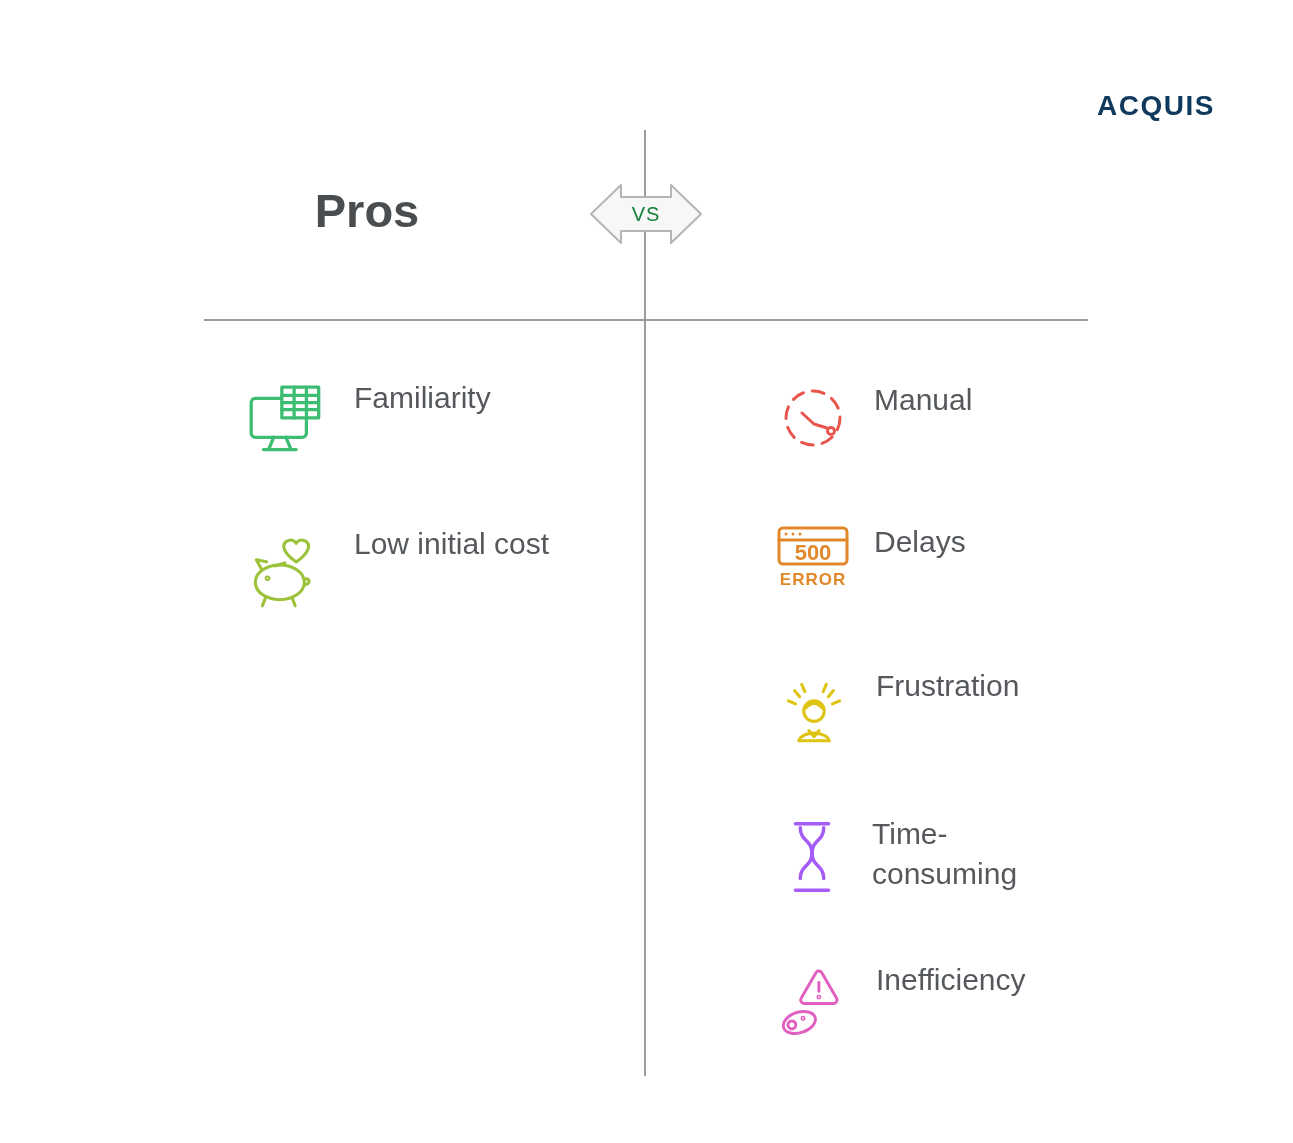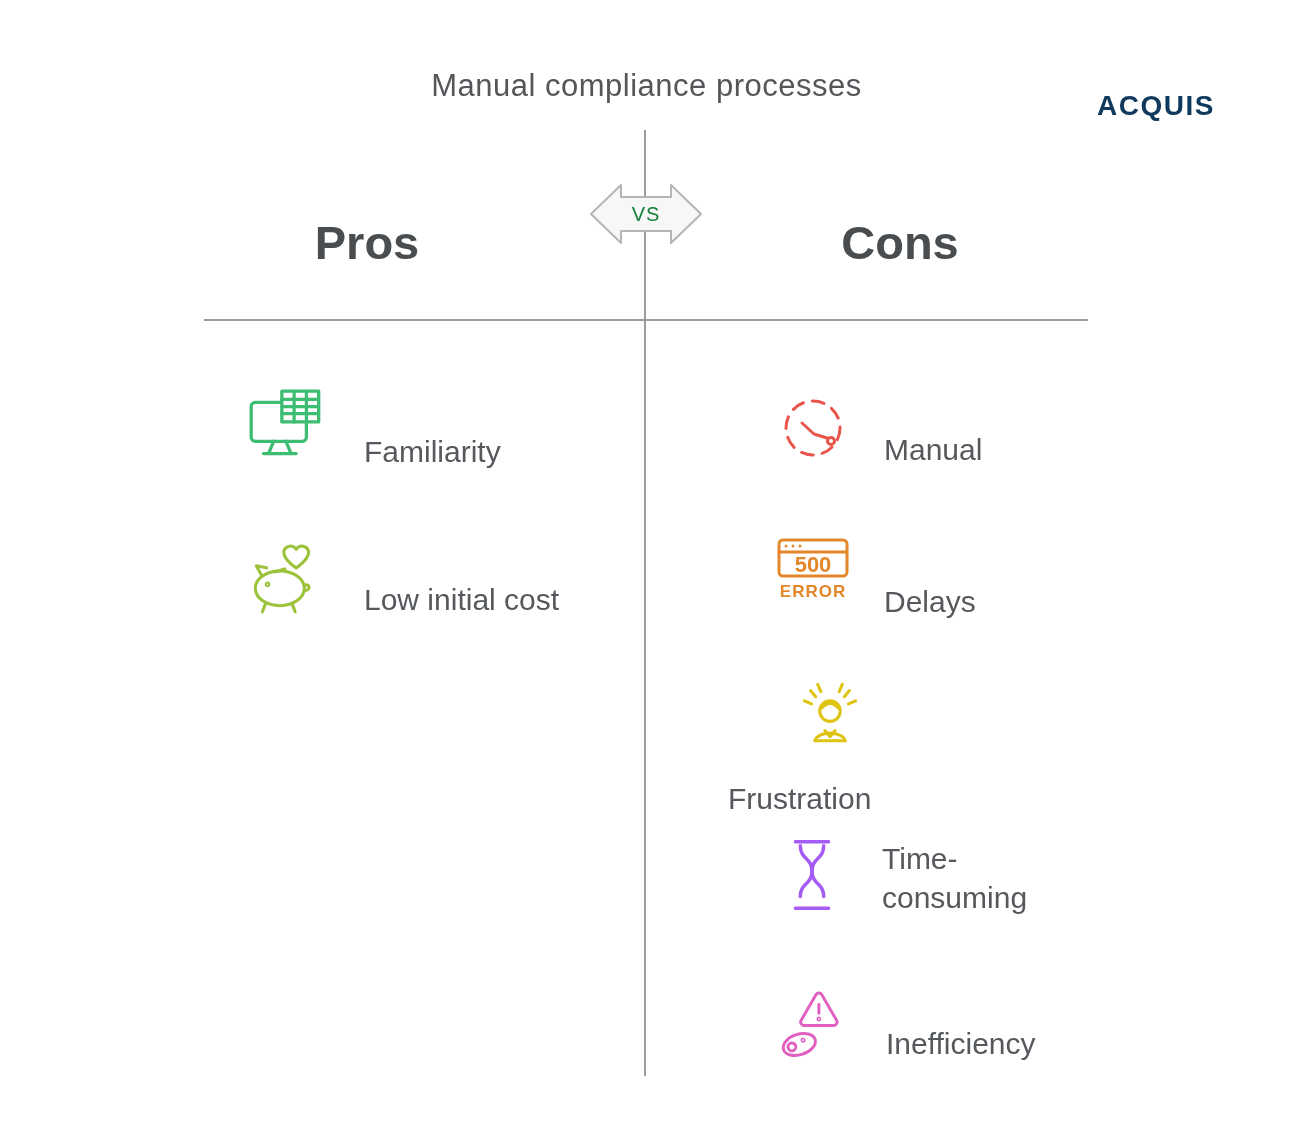--- a/index.html
+++ b/index.html
@@ -8,59 +8,57 @@
   .title { position:absolute; top:68px; left:0; width:1293px; text-align:center;
            font-size:31px; font-weight:500; color:#54565a; letter-spacing:0.5px; }
 
   .logo { position:absolute; top:90px; right:78px; font-size:28px; font-weight:800;
           color:#0f3a5e; letter-spacing:1.5px; }
 
   .divider-v { position:absolute; left:644px; top:130px; width:2px; height:946px; background:#9c9c9c; }
   .divider-h { position:absolute; left:204px; top:319px; width:884px; height:2px; background:#9c9c9c; }
 
   .col-heading { position:absolute; top:183px; width:320px; text-align:center;
-                 font-size:47px; font-weight:bold; color:#4a4d50;margin-top:32px; }
+                 font-size:47px; font-weight:bold; color:#4a4d50; }
   .pros-heading { left:207px; }
   .cons-heading { left:740px; }
 
   .vs-badge { position:absolute; left:587px; top:176px; width:118px; height:76px; }
   .vs-badge svg { position:absolute; left:0; top:0; }
   .vs-text { position:absolute; left:0; top:0; width:118px; height:76px; display:flex;
              align-items:center; justify-content:center; font-size:20px; color:#15803d;
              letter-spacing:1px; }
 
-  .row { position:absolute; display:flex; align-items:flex-end; gap:31px; }
+  .row { position:absolute; display:flex; align-items:flex-start; gap:21px; }
   .row .icon { flex:0 0 auto; display:flex; align-items:center; justify-content:center;margin-left:45px; }
   .row .label { font-size:30px; color:#55585c; line-height:1.32; }
 
   .pros-row-1 { left:198px; top:378px; height:94px; }
   .pros-row-2 { left:198px; top:524px; height:96px; }
 
   .cons-row-1 { left:728px; top:380px; height:90px; }
   .cons-row-2 { left:728px; top:522px; height:100px; }
-  .cons-row-3 { left:728px; top:666px; height:104px;flex-direction:column; }
+  .cons-row-3 { left:728px; top:666px; height:104px; }
   .cons-row-4 { left:728px; top:814px; height:104px; }
   .cons-row-4 .label { width:185px; }
   .cons-row-5 { left:728px; top:960px; height:104px; }
 
   svg text { font-family:"Liberation Sans", sans-serif; }
 </style>
 </head>
 <body>
 
 <div class="canvas">
 
-  <div class="title">Manual compliance processes</div>
   <div class="logo">ACQUIS</div>
 
   <div class="divider-v"></div>
   <div class="divider-h"></div>
 
   <div class="col-heading pros-heading">Pros</div>
-  <div class="col-heading cons-heading">Cons</div>
 
   <div class="vs-badge">
     <svg width="118" height="76" viewBox="0 0 118 76">
       <polygon points="4,38 34,9 34,21 84,21 84,9 114,38 84,67 84,55 34,55 34,67" fill="#f7f7f7" stroke="#b5b5b5" stroke-width="2" stroke-linejoin="round"></polygon>
     </svg>
     <div class="vs-text">VS</div>
   </div>
 
   <div class="row pros-row-1">
     <span class="icon">

